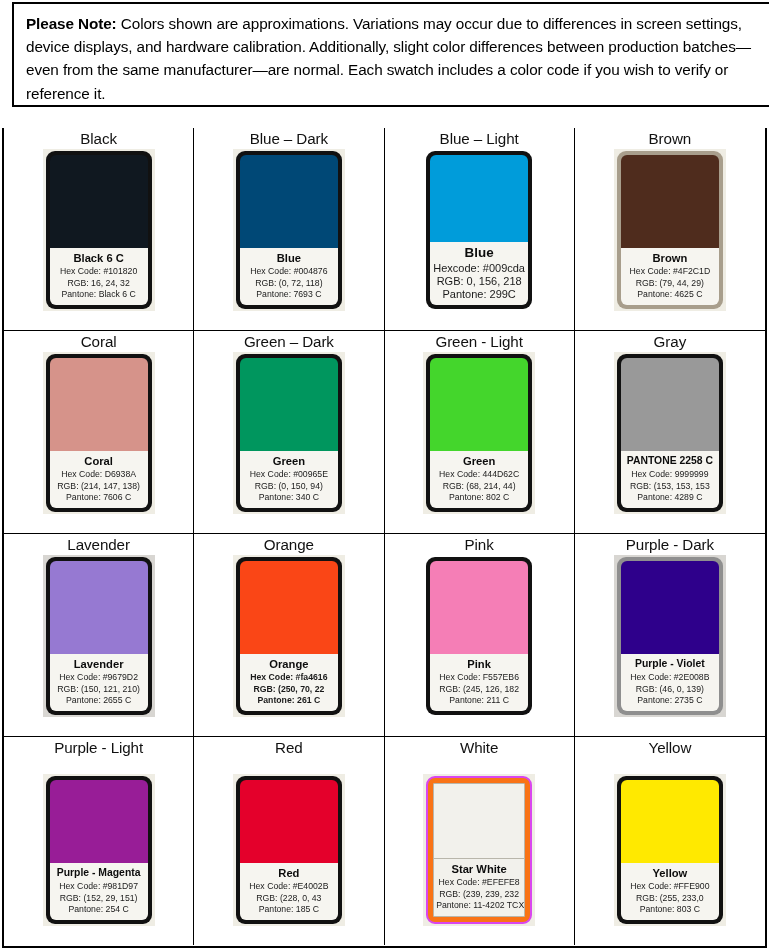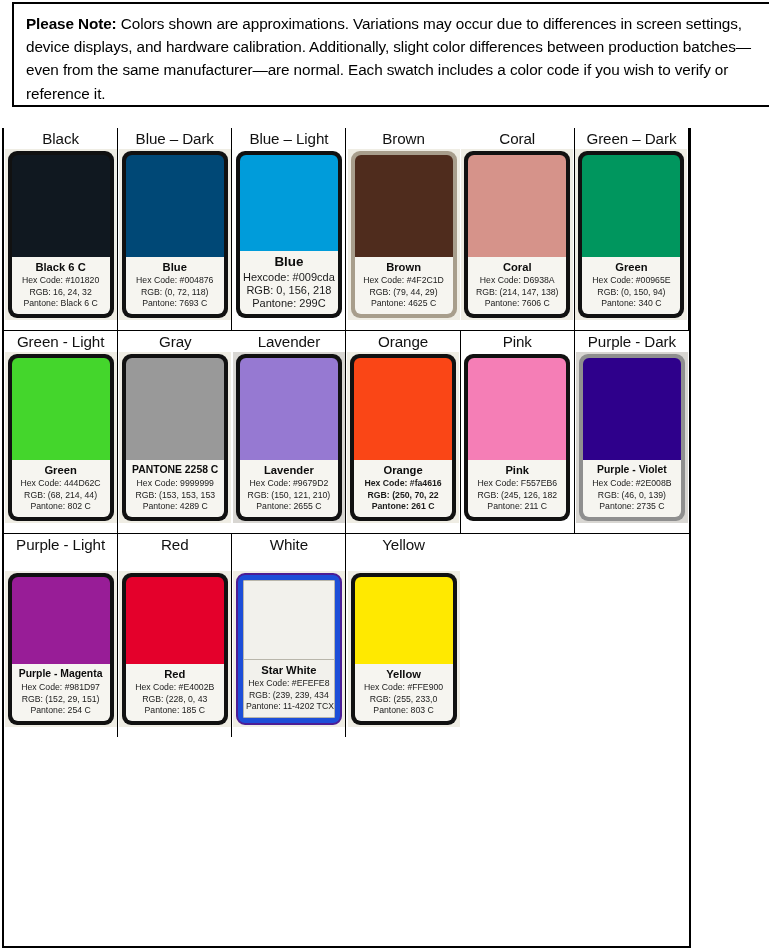--- a/index.html
+++ b/index.html
@@ -29,25 +29,25 @@
     line-height: 23.2px;
     color: #000;
     letter-spacing: -0.1px;
   }
   .note-text b { font-weight: bold; }
 
   
   .grid {
     position: absolute;
     left: 2px; top: 128px;
-    width: 689px; height: 820px;
+    width: 765px; height: 820px;
     border: 2px solid #000;
     border-top: none;
     display: grid;
-    grid-template-columns: repeat(6, 1fr);
+    grid-template-columns: repeat(4, 1fr);
     grid-template-rows: 203px 203px 203px 208px;
   }
   .cell {
     position: relative;
     border-right: 1.6px solid #000;
     border-bottom: 1.6px solid #000;
     display: flex;
     flex-direction: column;
     align-items: center;
     overflow: hidden;
@@ -63,21 +63,21 @@
     text-align: center;
     letter-spacing: -0.1px;
     line-height: 18px;
   }
 
   
   .card-outer {
     position: relative;
     width: 112px;
     flex: 1 1 auto;
-    margin-bottom: 10px;
+    margin-bottom: 19px;
     display: flex;
     align-items: stretch;
     justify-content: center;
   }
   .card-backing {
     width: 100%;
     display: flex;
     align-items: stretch;
     justify-content: center;
     padding: 2px 3px;
@@ -120,21 +120,21 @@
     font-size: 8.7px;
     color: #1a1a1a;
     line-height: 11.6px;
     white-space: nowrap;
   }
 
   
   .card.v-black  { background: #111111; }
   .card.v-gray   { background: #8f8f8f; }
   .card.v-tan    { background: #a89e8c; }
-  .card.v-white  { background: #1d4ed8; border: 2px solid #4c1d95; }
+  .card.v-white  { background: #f97316; border: 2px solid #d946ef; }
   .backing-cream { background: #efede4; }
   .backing-gray  { background: #d8d6d2; }
   .backing-none  { background: transparent; }
 
   .card.v-white .card-inner {
     margin: 5px;
     border: 1.2px solid #b9b6ab;
     border-radius: 1px;
     background: #f2f1ec;
   }
@@ -416,21 +416,21 @@
       <div class="cell">
         <div class="cell-title">White</div>
         <div class="card-outer">
           <div class="card-backing backing-cream">
             <div class="card v-white">
               <div class="card-inner">
                 <div class="swatch-color" style="background: rgb(242, 241, 236);"></div>
                 <div class="card-label">
                   <div class="label-name">Star White</div>
                   <div class="label-line">Hex Code: #EFEFE8</div>
-                  <div class="label-line">RGB: (239, 239, 434</div>
+                  <div class="label-line">RGB: (239, 239, 232</div>
                   <div class="label-line">Pantone: 11-4202 TCX</div>
                 </div>
               </div>
             </div>
           </div>
         </div>
       </div>
       <div class="cell">
         <div class="cell-title">Yellow</div>
         <div class="card-outer">

